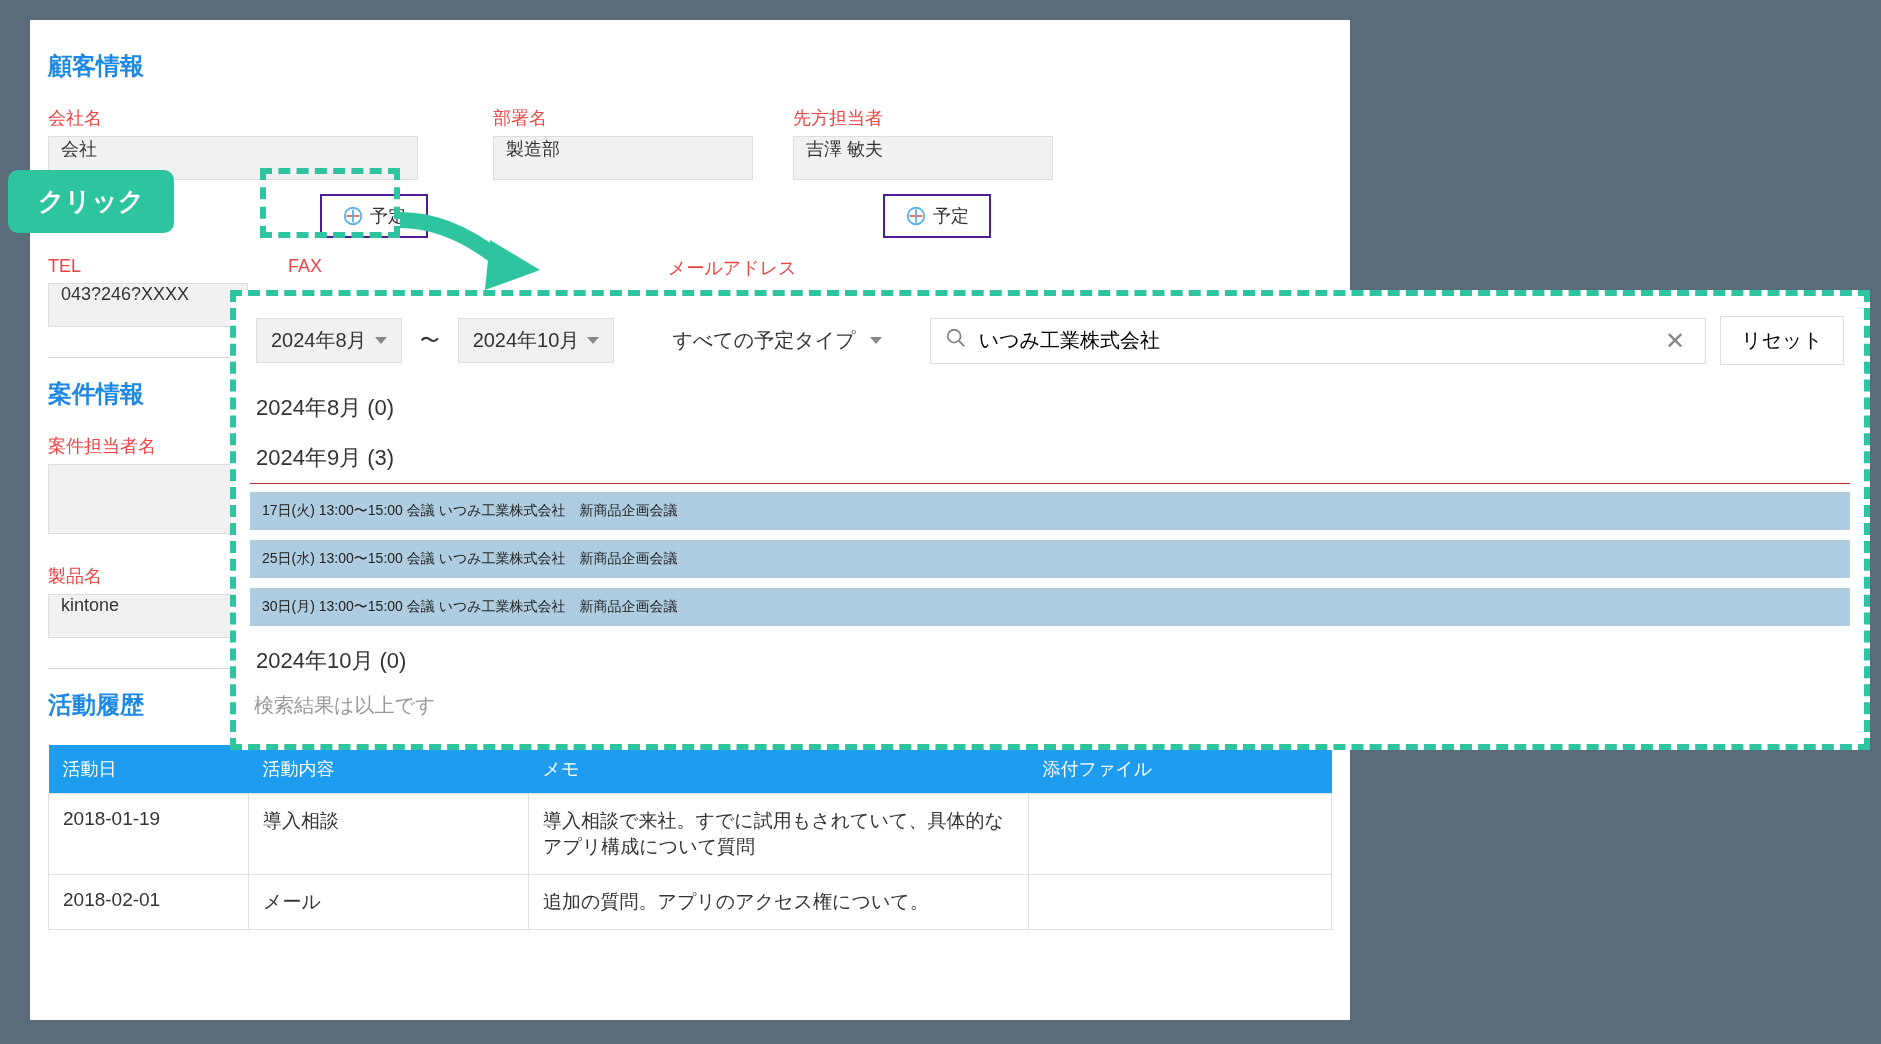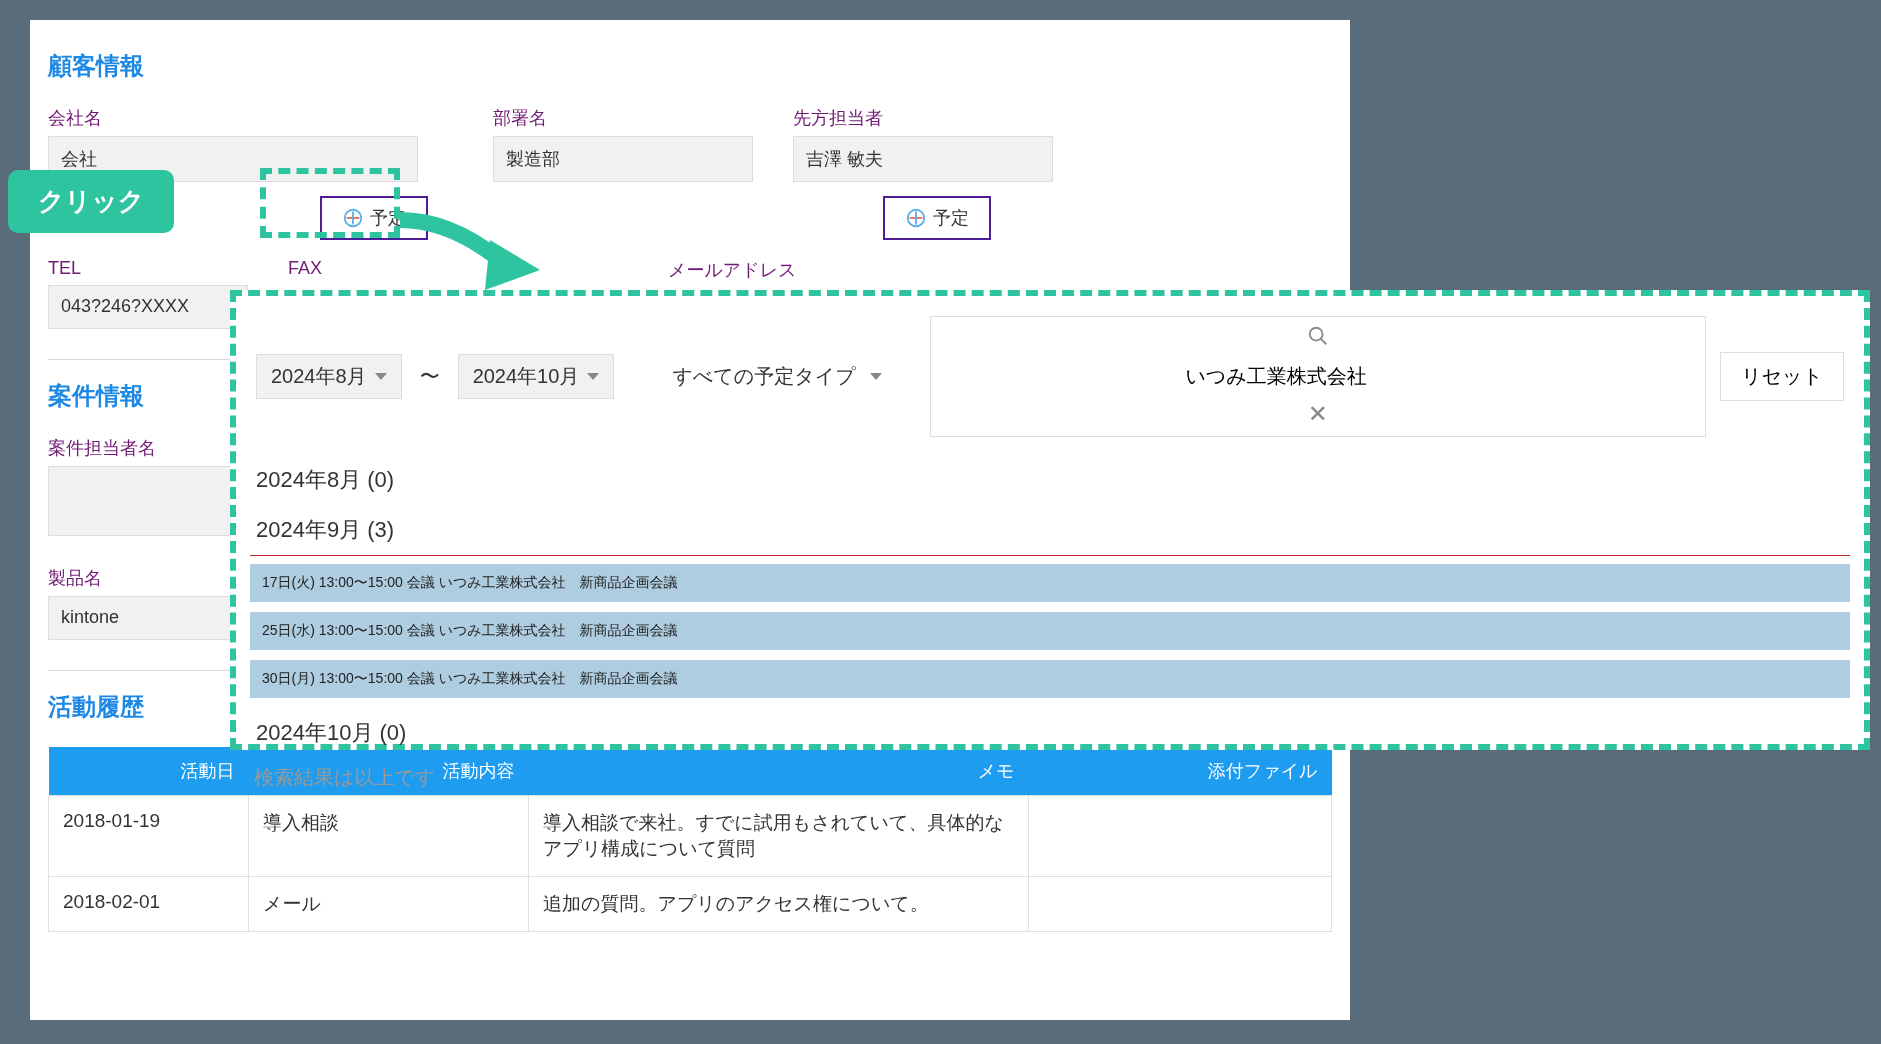--- a/index.html
+++ b/index.html
@@ -26,25 +26,25 @@
       font-size: 24px;
       font-weight: bold;
       margin-bottom: 24px;
     }
     .field-row {
       display: flex;
       gap: 40px;
       margin-bottom: 20px;
     }
     .field-group { display: flex; flex-direction: column; gap: 6px; }
-    .field-label { font-size: 18px; color: #701a75; }
+    .field-label { font-size: 18px; color: #ef4444; }
     .field-value {
       background: #f1f1f1;
       border: 1px solid #ddd;
-      padding: 10px 12px;
+      padding: 0 12px;
       min-width: 200px;
       min-height: 44px;
       font-size: 18px;
       color: #333;
     }
     .schedule-btn-wrap {
       margin-top: 8px;
       display: inline-flex;
       align-items: center;
       gap: 6px;
@@ -193,21 +193,21 @@
       margin: 18px 0;
     }
     table.activity {
       width: 100%;
       border-collapse: collapse;
       margin-top: 10px;
     }
     table.activity thead th {
       background: #1e9cef;
       color: #fff;
-      text-align: right;
+      text-align: left;
       padding: 12px 14px;
       font-weight: normal;
       font-size: 18px;
     }
     table.activity tbody td {
       border: 1px solid #e0e0e0;
       padding: 14px;
       font-size: 19px;
       vertical-align: top;
     }
@@ -342,21 +342,21 @@
     </div>
     <span class="tilde">〜</span>
     <div class="date-select">
       <span>2024年10月</span>
       <span class="chevron"></span>
     </div>
     <div class="type-select" style="margin-left:30px;">
       <span>すべての予定タイプ</span>
       <span class="chevron"></span>
     </div>
-    <div class="search-input" style="margin-left:20px;flex-direction:column;">
+    <div class="search-input" style="margin-left:20px;">
       <span class="search-icon-glyph">
         <svg viewBox="0 0 24 24" width="22" height="22">
             <circle cx="10" cy="10" r="7" fill="none" stroke="#888" stroke-width="2"></circle>
             <line x1="15" y1="15" x2="21" y2="21" stroke="#888" stroke-width="2"></line>
           </svg>
       </span>
       <input type="text" value="いつみ工業株式会社" style="">
       <span class="close-x">✕</span>
     </div>
     <button class="reset-btn">リセット</button>

